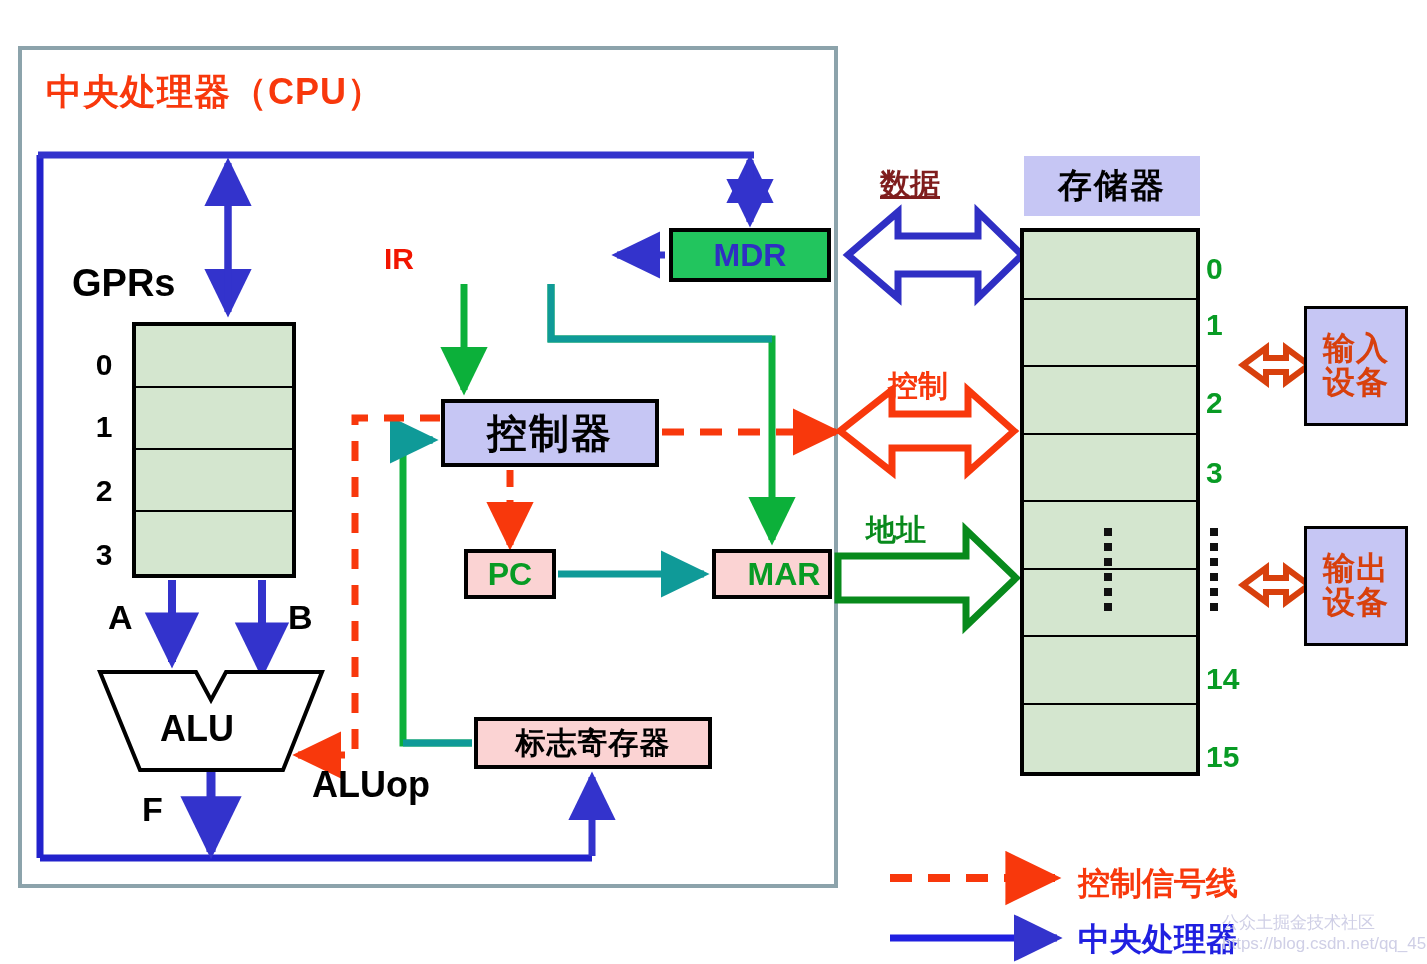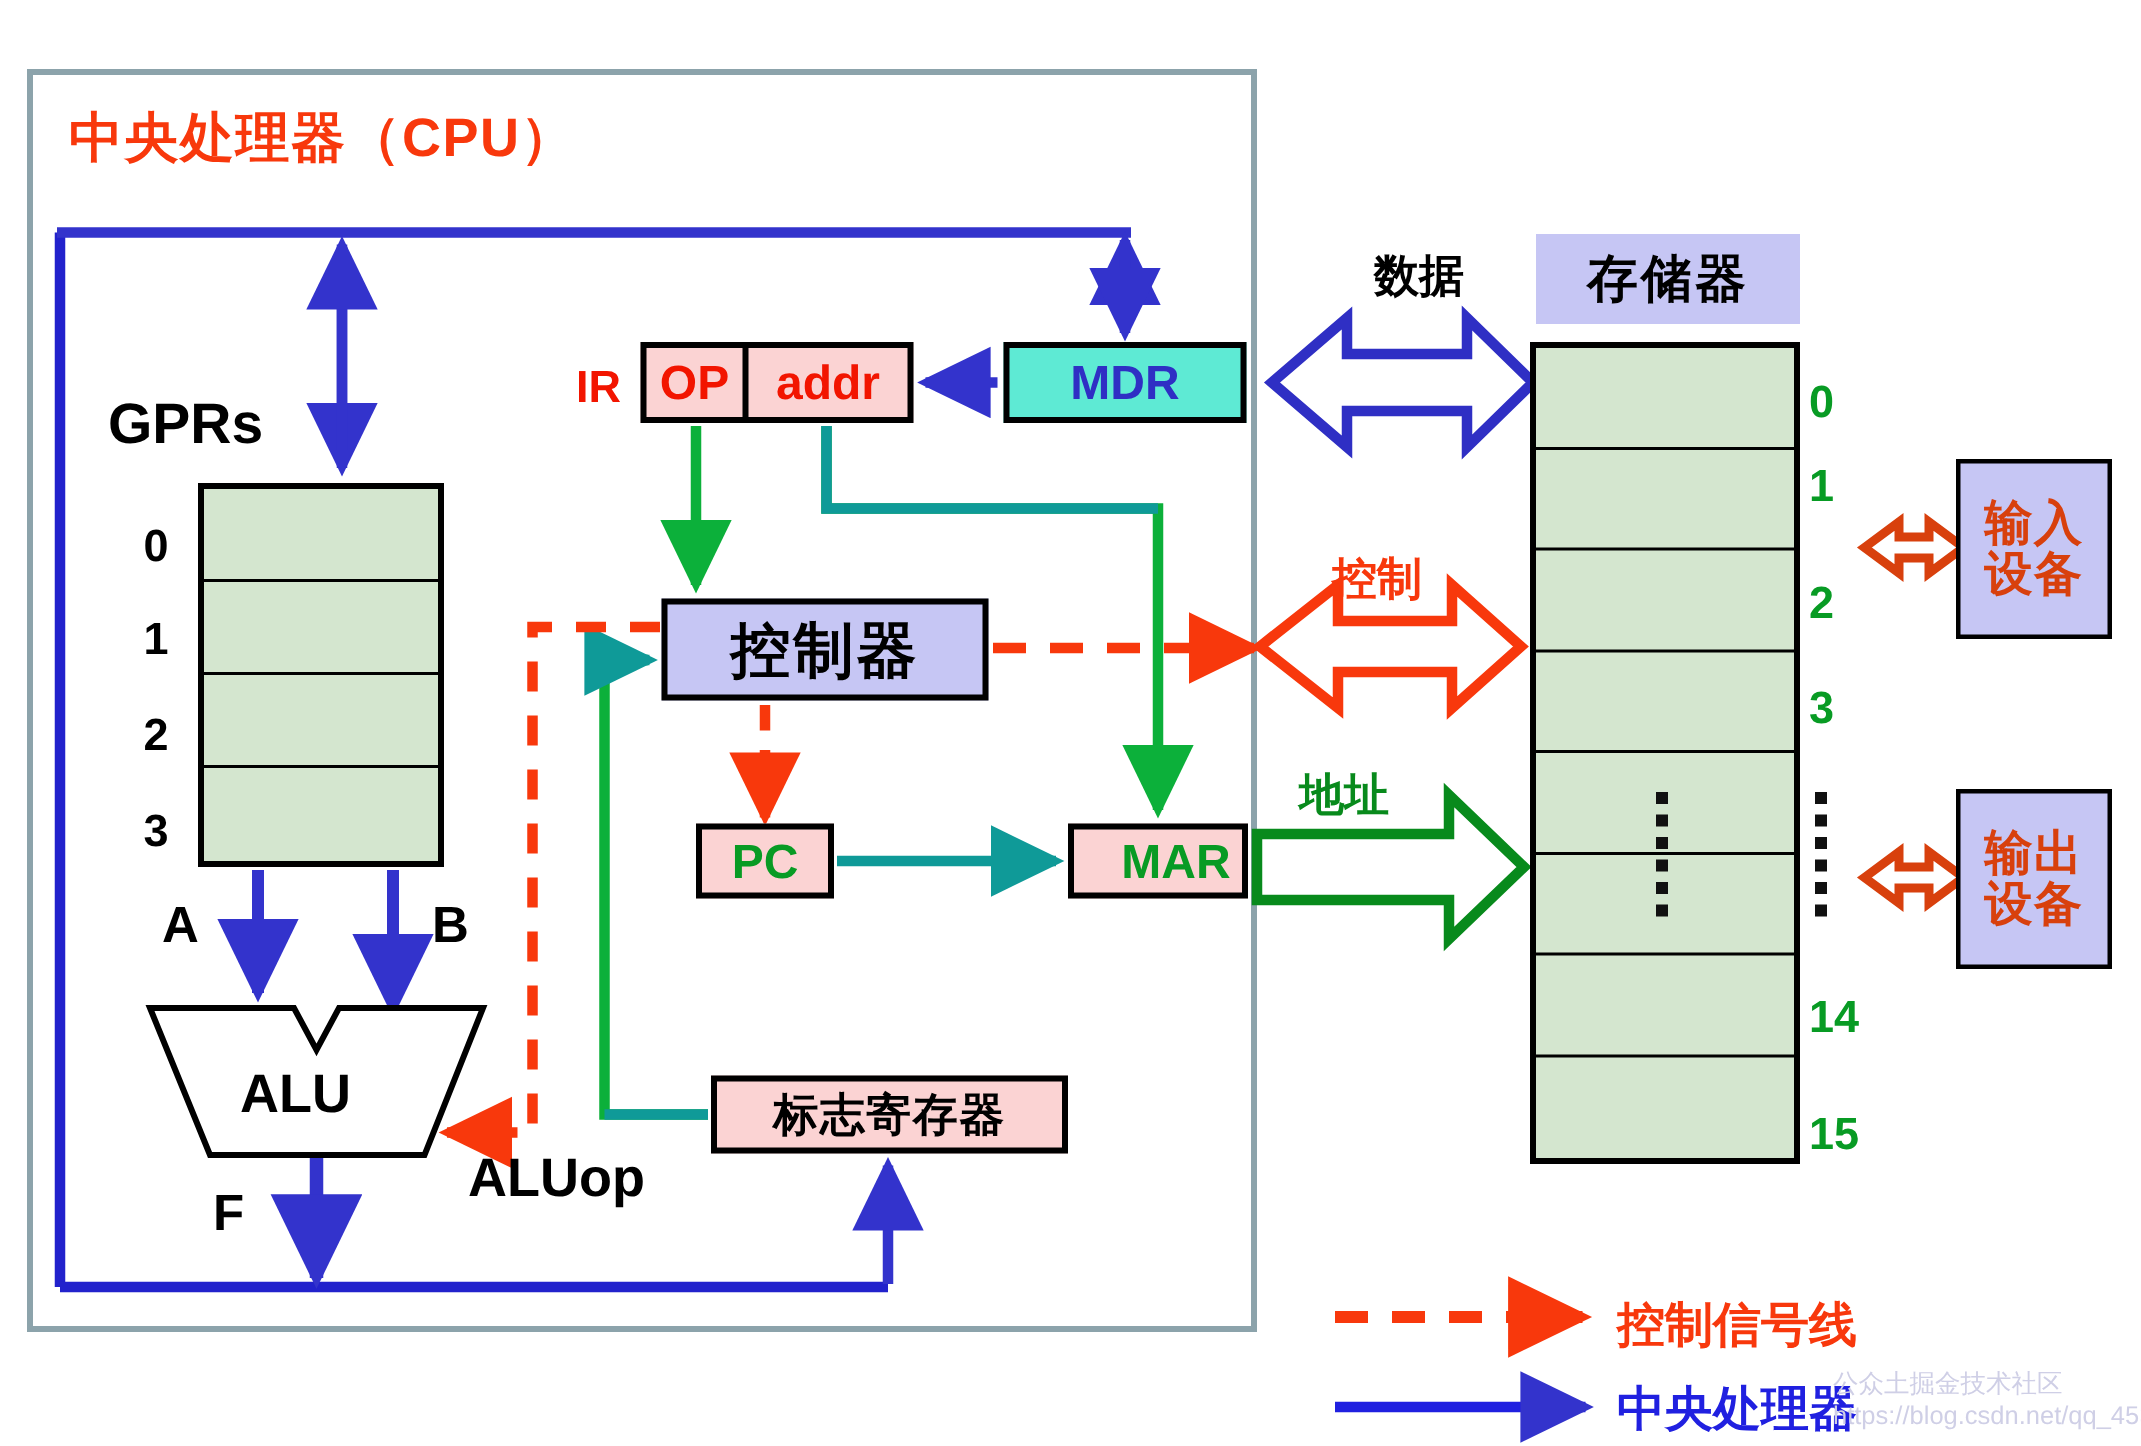--- a/index.html
+++ b/index.html
@@ -24,21 +24,21 @@
   #label-aluop{left:284px;top:764px;font-size:36px;font-weight:bold;color:#000;margin-left:28px;}
 
   
   #ir-label{left:384px;top:242px;font-size:30px;font-weight:bold;color:#f21500;}
   #ir-box{left:427px;top:228px;width:182px;height:54px;border:4px solid #000;box-sizing:border-box;background:#fbd3d3;display:flex;}
   #ir-box .cell{display:flex;align-items:center;justify-content:center;font-size:32px;font-weight:bold;color:#f21500;box-sizing:border-box;}
   #ir-box .cell.op{width:68px;border-right:4px solid #000;}
   #ir-box .cell.addr{flex:1;}
 
   
-  #mdr-box{left:669px;top:228px;width:162px;height:54px;border:4px solid #000;box-sizing:border-box;background:#5eead4;
+  #mdr-box{left:669px;top:228px;width:162px;height:54px;border:4px solid #000;box-sizing:border-box;background:#22c55e;
           display:flex;align-items:center;justify-content:center;font-size:32px;font-weight:bold;color:#2f2fc4;}
 
   
   #ctrl-box{left:441px;top:399px;width:218px;height:68px;border:4px solid #000;box-sizing:border-box;background:#c6c6f4;
            display:flex;align-items:center;justify-content:center;font-size:40px;font-weight:bold;color:#000;letter-spacing:2px;}
 
   
   #pc-box{left:464px;top:549px;width:92px;height:50px;border:4px solid #000;box-sizing:border-box;background:#fbd3d3;
          display:flex;align-items:center;justify-content:center;font-size:32px;font-weight:bold;color:#089b24;}
 
@@ -64,21 +64,21 @@
 
   
   .io-box{width:104px;height:120px;border:3px solid #000;box-sizing:border-box;background:#c6c6f4;
           display:flex;flex-direction:column;align-items:center;justify-content:center;
           font-size:32px;font-weight:bold;color:#d8400d;line-height:1.05;letter-spacing:1px;}
   #io-in{left:1304px;top:306px;}
   #io-out{left:1304px;top:526px;}
 
   
   .bus-label{font-size:30px;font-weight:bold;white-space:nowrap;}
-  #lbl-data{left:916px;top:164px;color:#000000;}
+  #lbl-data{left:880px;top:164px;color:#7f1d1d;text-decoration:underline;}
   #lbl-ctrl{left:888px;top:366px;color:#f8380c;}
   #lbl-addr{left:866px;top:510px;color:#088a1c;}
 
   
   #legend-ctrl-text{left:1078px;top:862px;font-size:32px;font-weight:bold;color:#f8380c;white-space:nowrap;}
   #legend-data-text{left:1078px;top:918px;font-size:32px;font-weight:bold;color:#2020e0;white-space:nowrap;}
 
   
   #wm{left:1222px;top:912px;font-size:17px;color:#cfcfe6;line-height:1.25;text-align:left;pointer-events:none;}
 
@@ -174,24 +174,20 @@
   <div class="abs gpr-idx" style="left:90px;top:474px;">2</div>
   <div class="abs gpr-idx" style="left:90px;top:538px;">3</div>
 
   <div class="abs" id="alu-text">ALU</div>
   <div class="abs" id="label-A">A</div>
   <div class="abs" id="label-B">B</div>
   <div class="abs" id="label-F">F</div>
   <div class="abs" id="label-aluop">ALUop</div>
 
   <div class="abs" id="ir-label">IR</div>
-  <div class="abs" id="ir-box">
-    <div class="cell op">OP</div>
-    <div class="cell addr">addr</div>
-  </div>
 
   <div class="abs" id="mdr-box">MDR</div>
 
   <div class="abs" id="ctrl-box">控制器</div>
 
   <div class="abs" id="pc-box">PC</div>
 
   <div class="abs" id="mar-box">MAR</div>
 
   <div class="abs" id="flag-box">标志寄存器</div>

